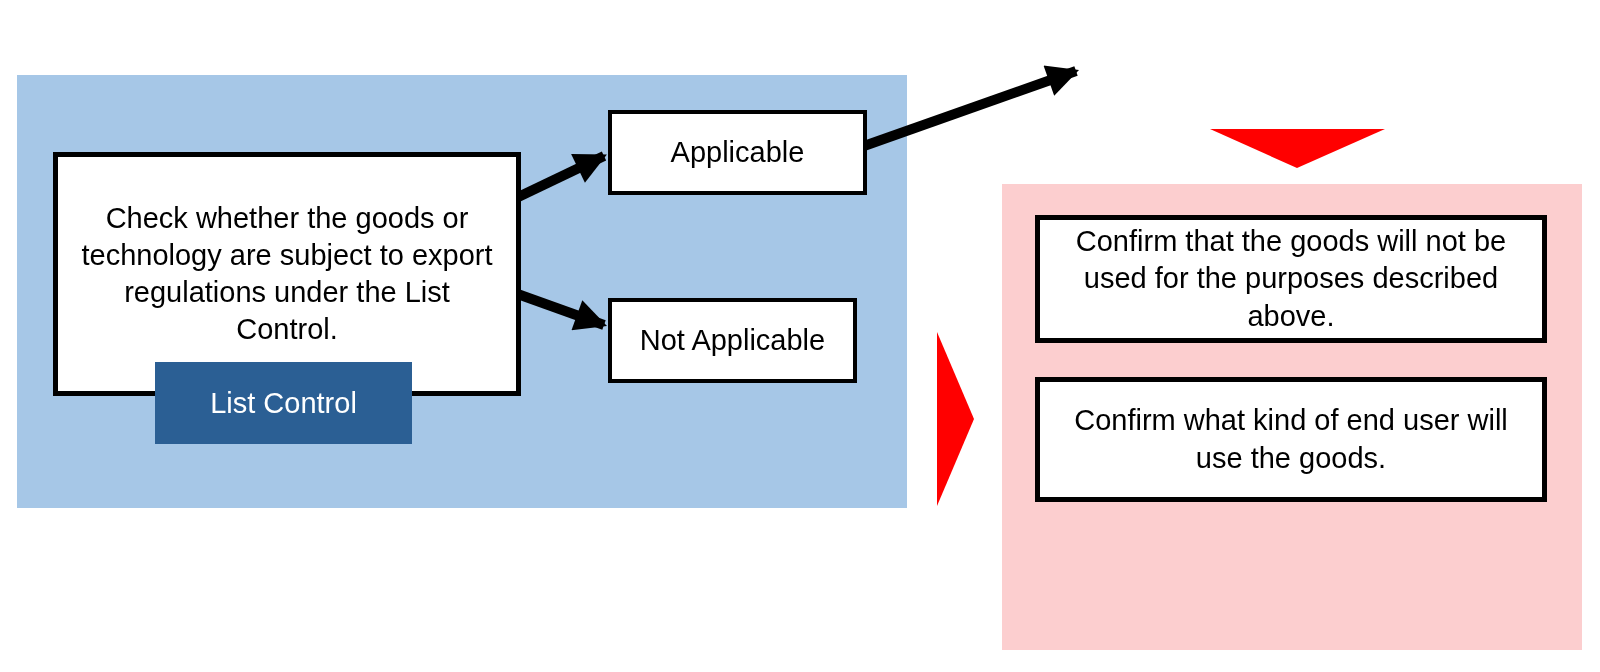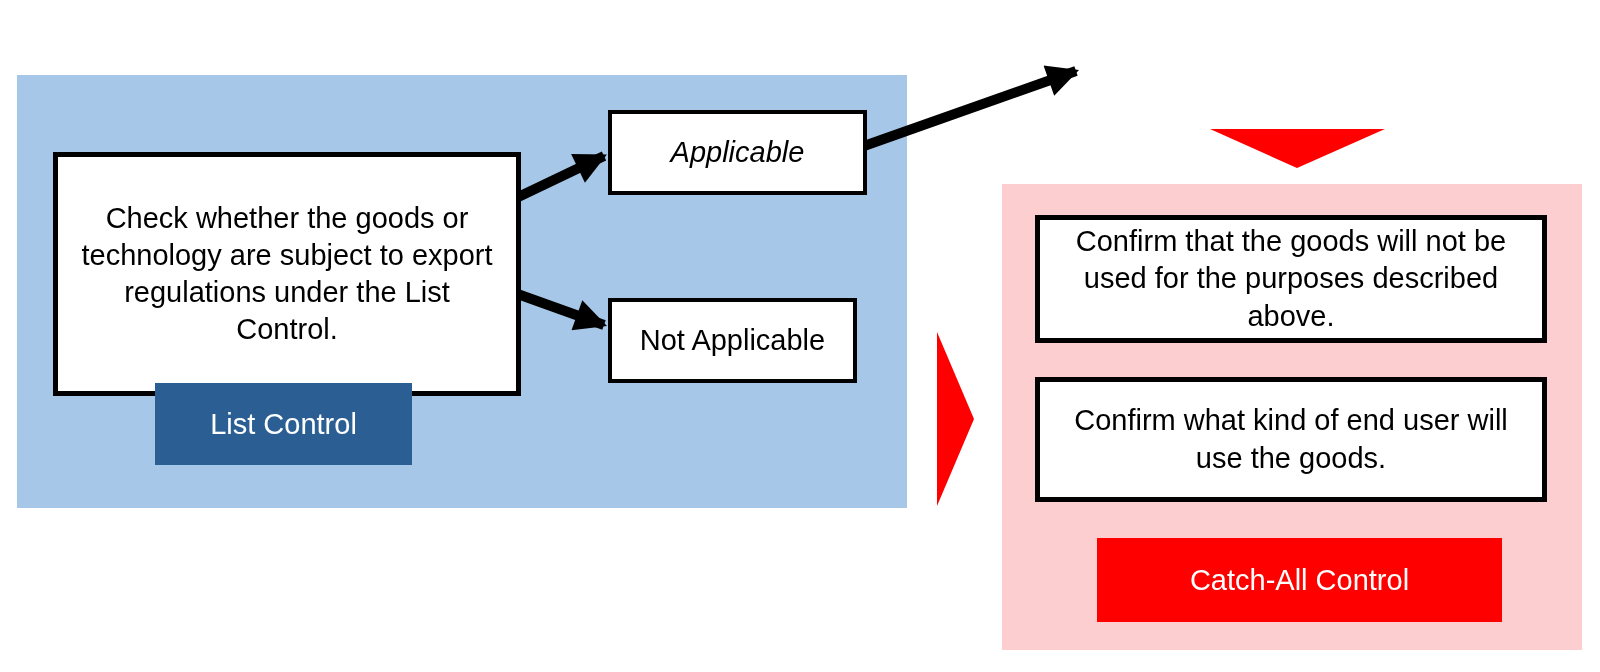--- a/index.html
+++ b/index.html
@@ -24,37 +24,37 @@
     background: var(--node-bg);
     border: 4px solid var(--node-border);
     display: flex;
     align-items: center;
     justify-content: center;
     text-align: center;
     font-size: 29px;
     line-height: 1.28;
   }
   .node.check     { left: 53px;   top: 152px; width: 468px; height: 244px; border-width: 5px; padding: 0 12px; }
-  .node.applic    { left: 608px;  top: 110px; width: 259px; height: 85px; font-style: italic;  }
+  .node.applic    { left: 608px;  top: 110px; width: 259px; height: 85px;  }
   .node.notapplic { left: 608px;  top: 298px; width: 249px; height: 85px;  }
   .node.apply     { left: 1080px; top: 26px;  width: 408px; height: 86px;  border-width: 5px; }
   .node.confirm1  { left: 1035px; top: 215px; width: 512px; height: 128px; border-width: 5px; padding: 8px 10px; }
   .node.confirm2  { left: 1035px; top: 377px; width: 512px; height: 125px; border-width: 5px; padding: 4px 10px; }
 
   .label-box {
     position: absolute;
     box-sizing: border-box;
     display: flex;
     align-items: center;
     justify-content: center;
     text-align: center;
     font-size: 29px;
     color: var(--label-text);
   }
-  .label-box.listctl  { left: 155px;  top: 383px; width: 257px; height: 82px; background: var(--list-label-bg); }
+  .label-box.listctl  { left: 155px;  top: 362px; width: 257px; height: 82px; background: var(--list-label-bg); }
   .label-box.catchall { left: 1097px; top: 538px; width: 405px; height: 84px; background: var(--accent-red); }
 </style>
 </head>
 <body>
 
 <div class="canvas">
 
   <div class="region blue"></div>
   <div class="region pink"></div>
 
@@ -89,17 +89,14 @@
 
 
   <div class="node confirm1">
     <span>Confirm that the goods will not be used for the purposes described above.</span>
   </div>
 
   <div class="node confirm2">
     <span>Confirm what kind of end user will use the goods.</span>
   </div>
 
-  <div class="label-box catchall">
-    <span>Catch-All Control</span>
-  </div>
 
 </div>
 
 </body></html>

